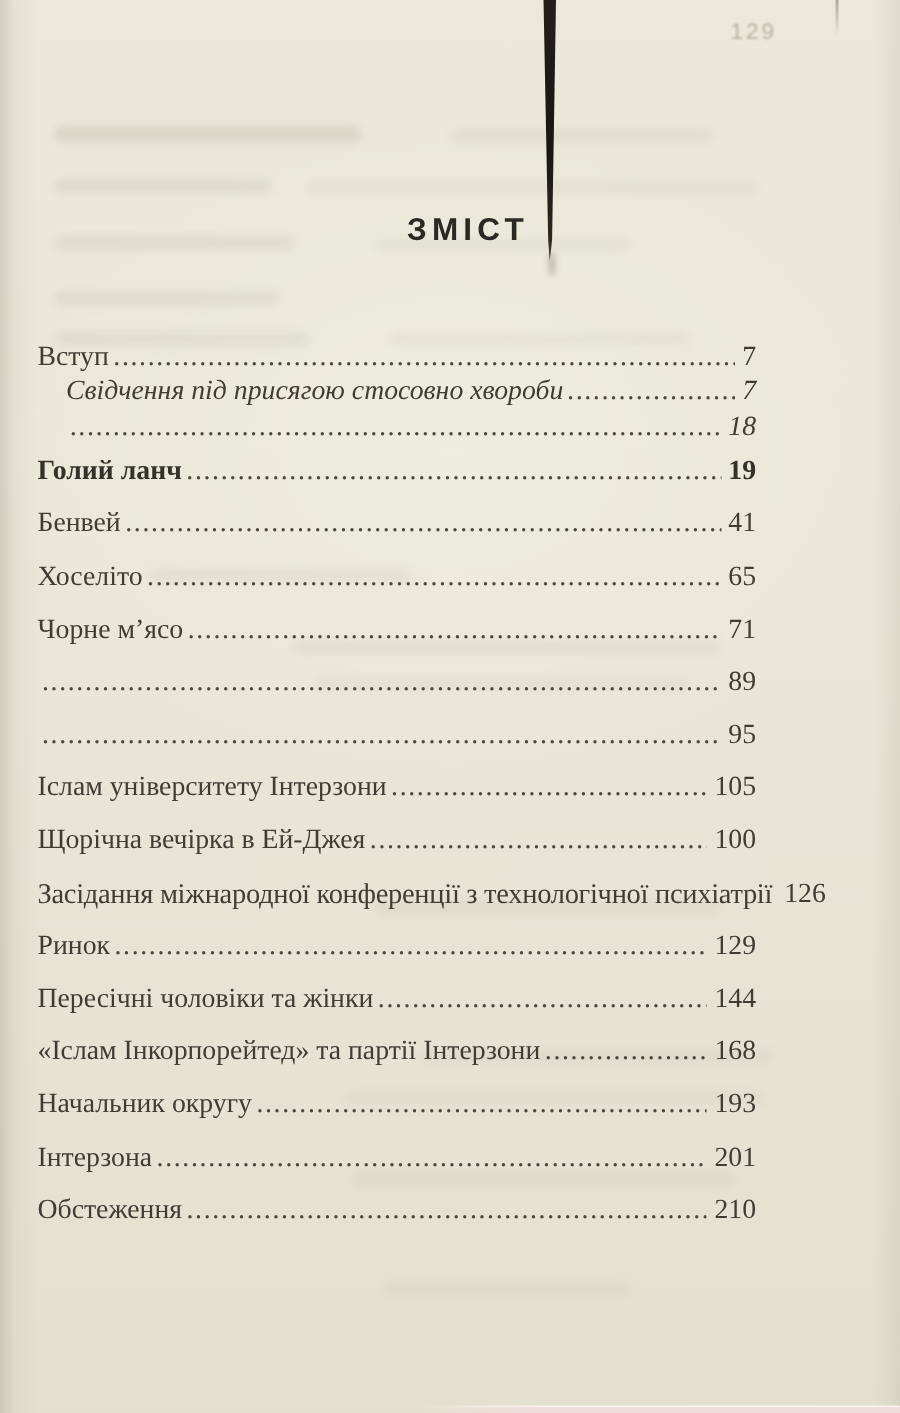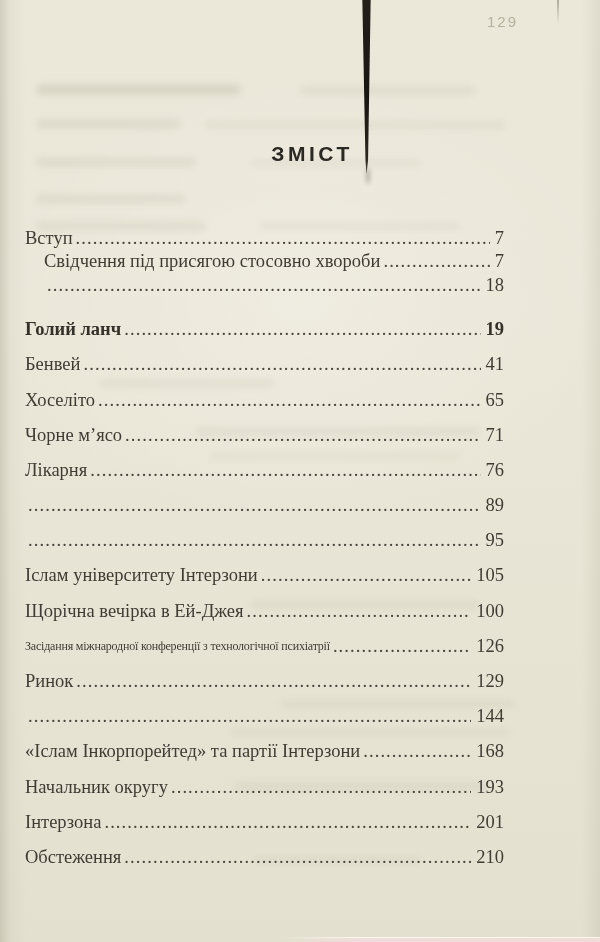--- a/index.html
+++ b/index.html
@@ -63,24 +63,24 @@
     position: absolute; left: 0; top: 227px; width: 600px;
     padding: 0 96px 0 25px; box-sizing: border-box;
     color: #403c34;
   }
   .row {
     display: flex; align-items: flex-start;
     height: 35.2px; line-height: 35.2px;
     font-size: 18.5px;
   }
   .row.tight { height: 23.4px; line-height: 23.4px; }
-  .row.sub { padding-left: 19px; }
-  .row.gap-before { margin-top: 15px; }
+  .row.sub { padding-left: 19px; font-style: italic; }
+  .row.gap-before { }
   .row.bold .label, .row.bold .page-num { font-weight: bold; color: #34312a; }
-  .row.condensed .label { font-size: 12px; letter-spacing: -0.2px; }
+  .row.condensed .label { font-size: 19px; letter-spacing: -0.2px; }
   .label { white-space: nowrap; }
   .dots {
     flex: 1; min-width: 0; overflow: hidden;
     white-space: nowrap; margin: 0 5px 0 3px;
     color: #4b473e;
   }
   .dots::after {
     content: "...................................................................................................................................";
     letter-spacing: 1.1px; font-size: 18.5px;
   }
@@ -159,25 +159,20 @@
     <span class="label">Хоселіто</span>
     <span class="dots"></span>
     <span class="page-num">65</span>
   </div>
     <div class="row">
     <span class="label">Чорне м’ясо</span>
     <span class="dots"></span>
     <span class="page-num">71</span>
   </div>
     <div class="row">
-    <span class="label">Лікарня</span>
-    <span class="dots"></span>
-    <span class="page-num">76</span>
-  </div>
-    <div class="row">
     <span class="dots"></span>
     <span class="page-num">89</span>
   </div>
     <div class="row">
     <span class="dots"></span>
     <span class="page-num">95</span>
   </div>
     <div class="row">
     <span class="label">Іслам університету Інтерзони</span>
     <span class="dots"></span>
@@ -192,20 +187,21 @@
     <span class="label">Засідання міжнародної конференції з технологічної психіатрії</span>
     <span class="dots"></span>
     <span class="page-num">126</span>
   </div>
     <div class="row">
     <span class="label">Ринок</span>
     <span class="dots"></span>
     <span class="page-num">129</span>
   </div>
     <div class="row">
+    <span class="label">Пересічні чоловіки та жінки</span>
     <span class="dots"></span>
     <span class="page-num">144</span>
   </div>
     <div class="row">
     <span class="label">«Іслам Інкорпорейтед» та партії Інтерзони</span>
     <span class="dots"></span>
     <span class="page-num">168</span>
   </div>
     <div class="row">
     <span class="label">Начальник округу</span>

